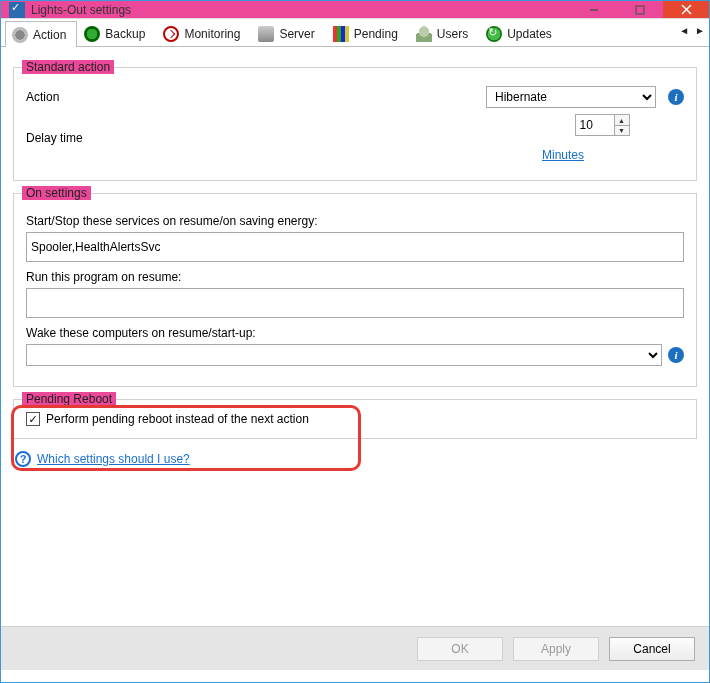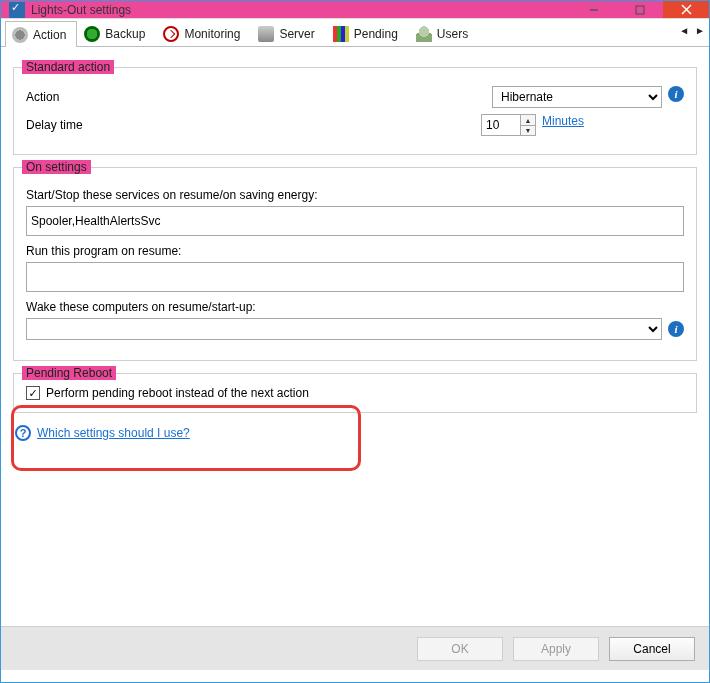--- a/index.html
+++ b/index.html
@@ -216,21 +216,21 @@
   }
   .btn[disabled] {
     color: #9b9b9b;
     background: #f4f4f4;
     border-color: #cfcfcf;
   }
 
   .combo-wide { width: 170px; }
   .combo-full { width: 100%; background: #eee; }
 
-  .right-group { margin-left: auto; display: flex; gap: 6px; }
+  .right-group { margin-left: auto; display: flex; align-items: center; gap: 12px; }
 
   
   .ico-gear { background: radial-gradient(circle at 50% 50%, #888 40%, transparent 42%), #bbb; border-radius: 50%; }
   .ico-monitor { background: #fff; border: 2px solid #b00; border-radius: 50%; position: relative; }
   .ico-monitor::after { content:""; position:absolute; width:5px; height:5px; border:1px solid #b00; border-left:none; border-bottom:none; transform: rotate(45deg); top:3px; left:3px; }
   .ico-backup { background: radial-gradient(circle, #3a3 45%, #060 48%); border-radius: 50%; }
   .ico-server { background: linear-gradient(#ccc,#888); border-radius: 2px; }
   .ico-console { background: linear-gradient(90deg,#e33 0 25%,#2a2 25% 50%,#22d 50% 75%,#cc3 75% 100%); }
   .ico-users { background: radial-gradient(circle at 50% 35%, #bca 40%, transparent 41%), radial-gradient(circle at 50% 100%, #8a7 60%, transparent 61%); }
   .ico-updates { background: radial-gradient(circle,#4b4 55%,#171 58%); border-radius:50%; position:relative; }
@@ -282,20 +282,24 @@
     <span>Server</span>
   </div>
   <div class="tab">
     <span class="tab-icon ico-console"></span>
     <span>Pending</span>
   </div>
   <div class="tab">
     <span class="tab-icon ico-users"></span>
     <span>Users</span>
   </div>
+  <div class="tab">
+    <span class="tab-icon ico-updates"></span>
+    <span>Updates</span>
+  </div>
   <div class="nav-arrows">
     <span>◄</span>
     <span>►</span>
   </div>
 </div>
 
 <div class="content content-wrapper">
 
   <div class="fieldset">
     <div class="legend">Standard action</div>
@@ -308,21 +312,21 @@
             <option>Hibernate</option>
           </select>
           <span class="info-icon">i</span>
         </div>
       </div>
     </div>
 
     <div class="row">
       <div class="label-col">Delay time</div>
       <div class="ctrl-col">
-        <div class="right-group" style="margin-right:22px;">
+        <div class="right-group" style="margin-right:22px;flex-direction:column;">
           <div class="spinner">
             <input type="text" value="10" style="">
             <div class="btns">
               <span>▲</span>
               <span>▼</span>
             </div>
           </div>
           <span class="link" style="width:120px;">Minutes</span>
         </div>
       </div>

